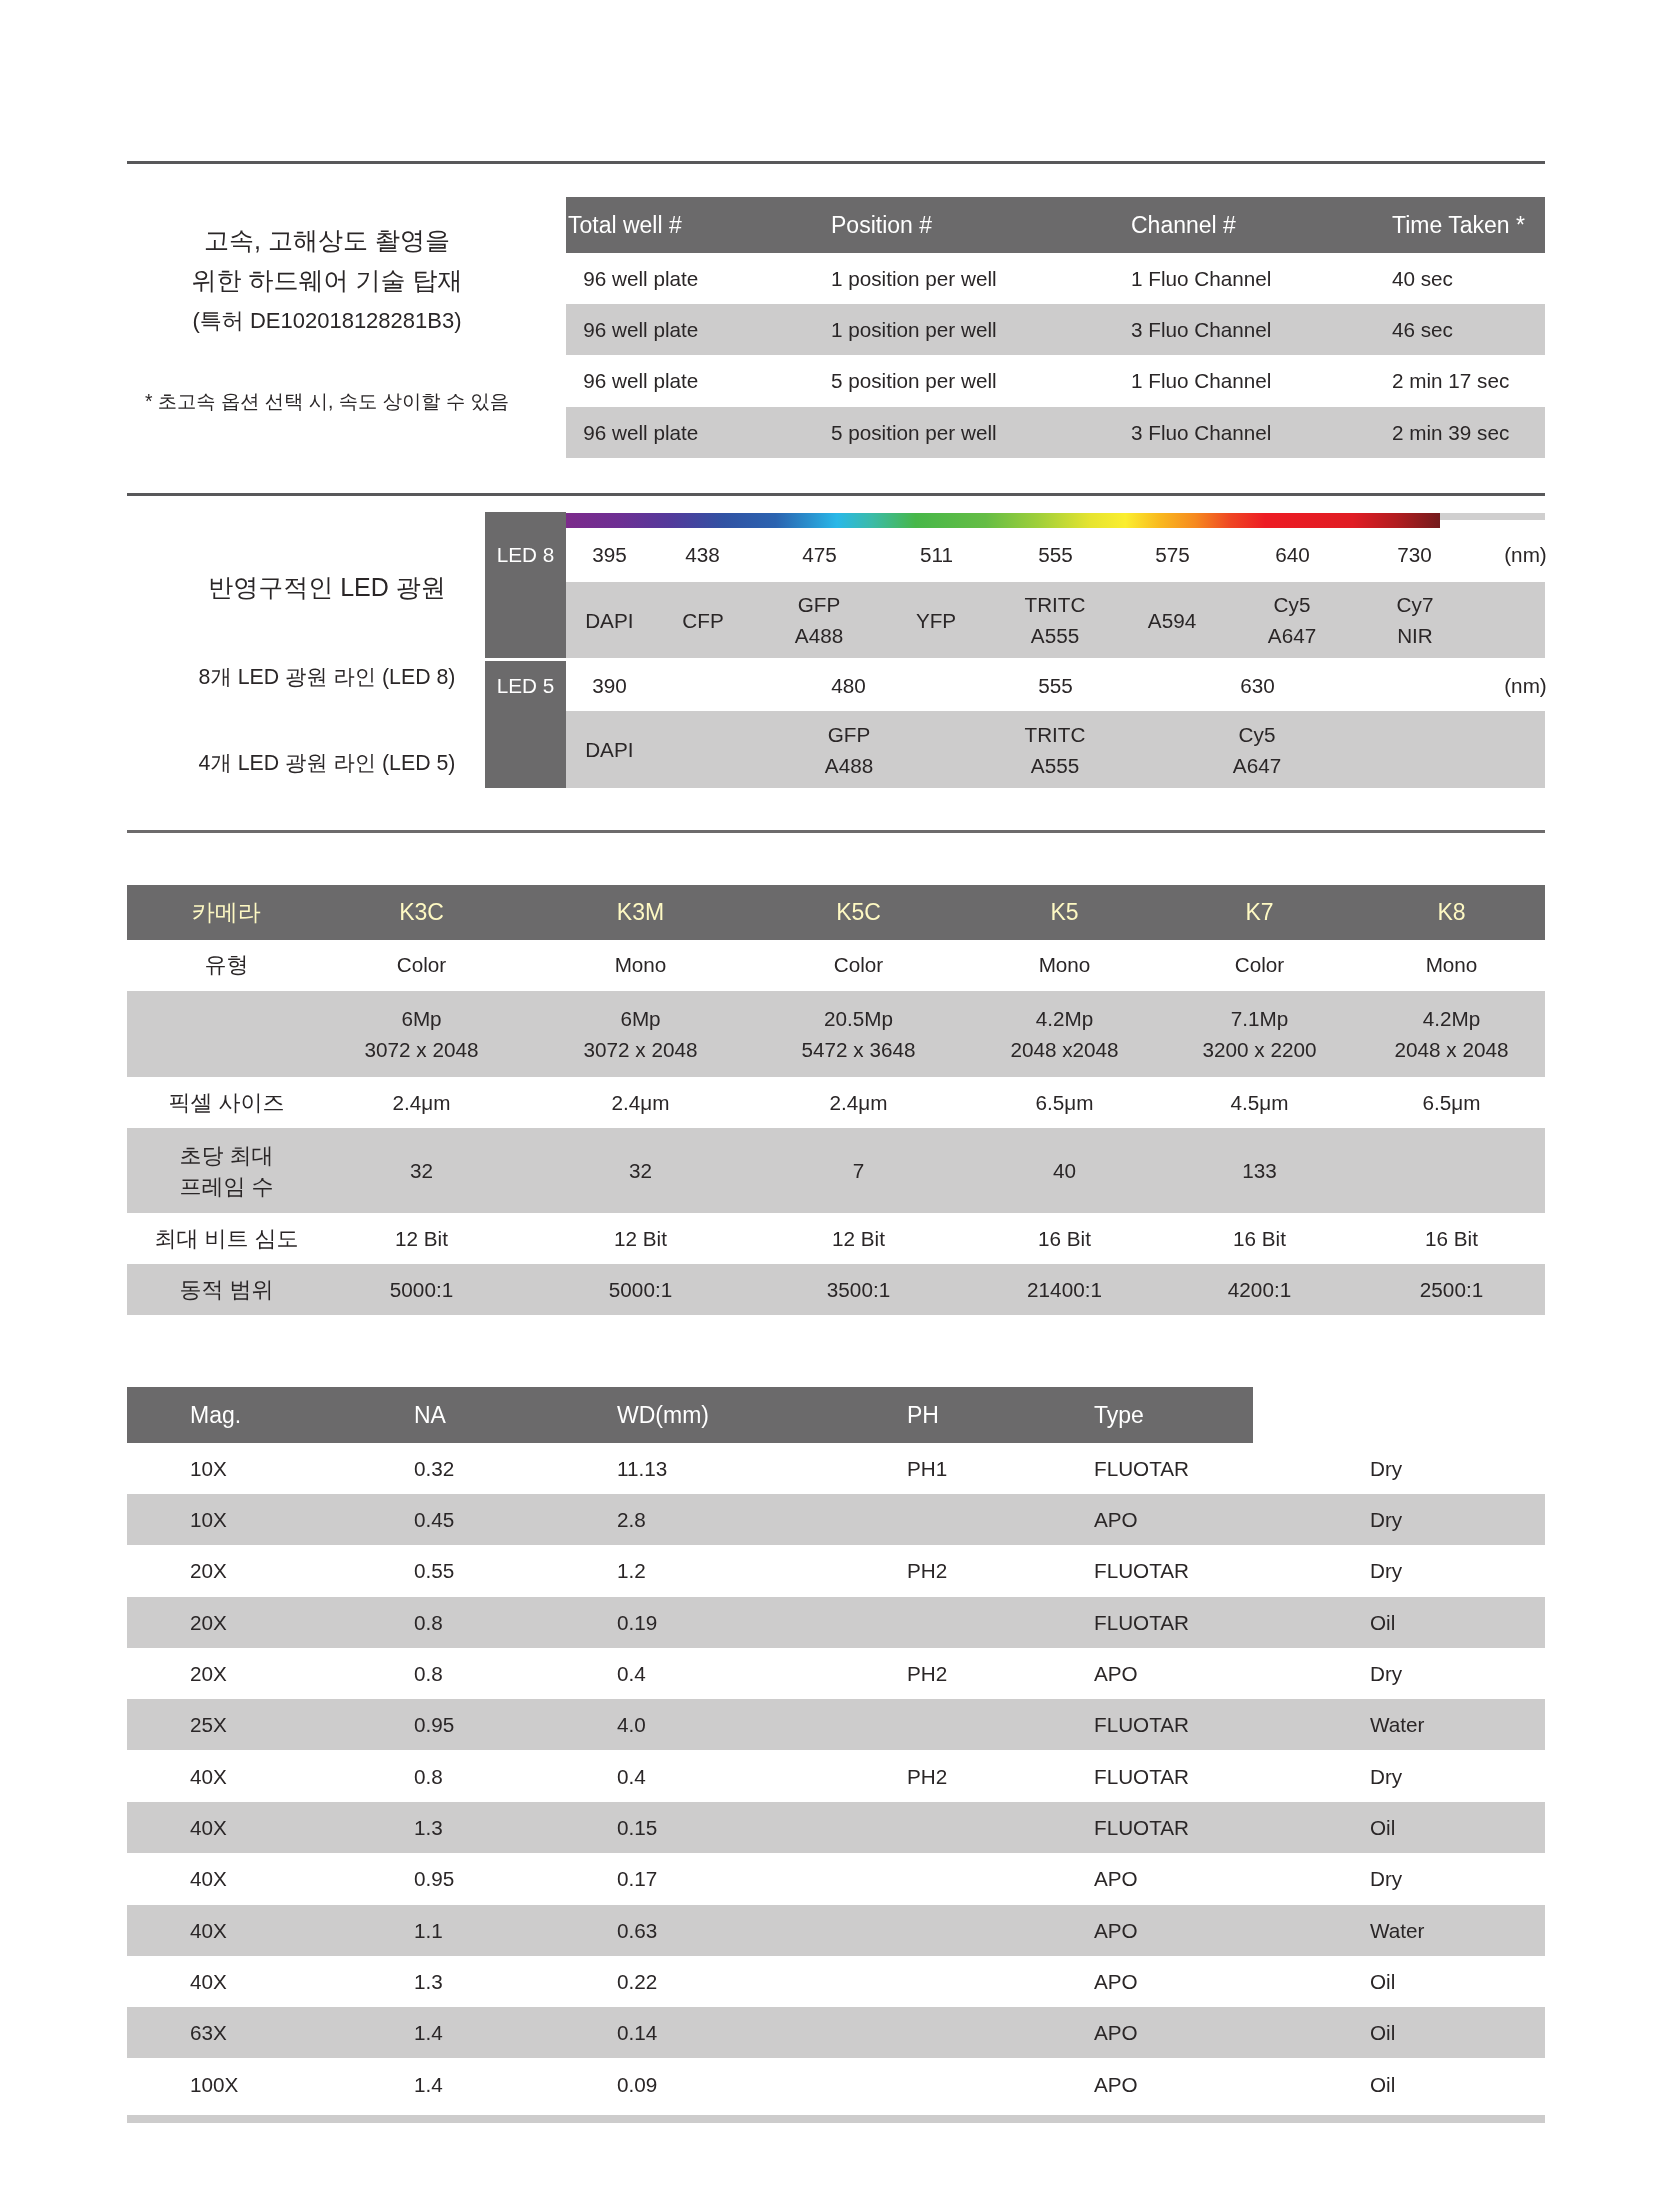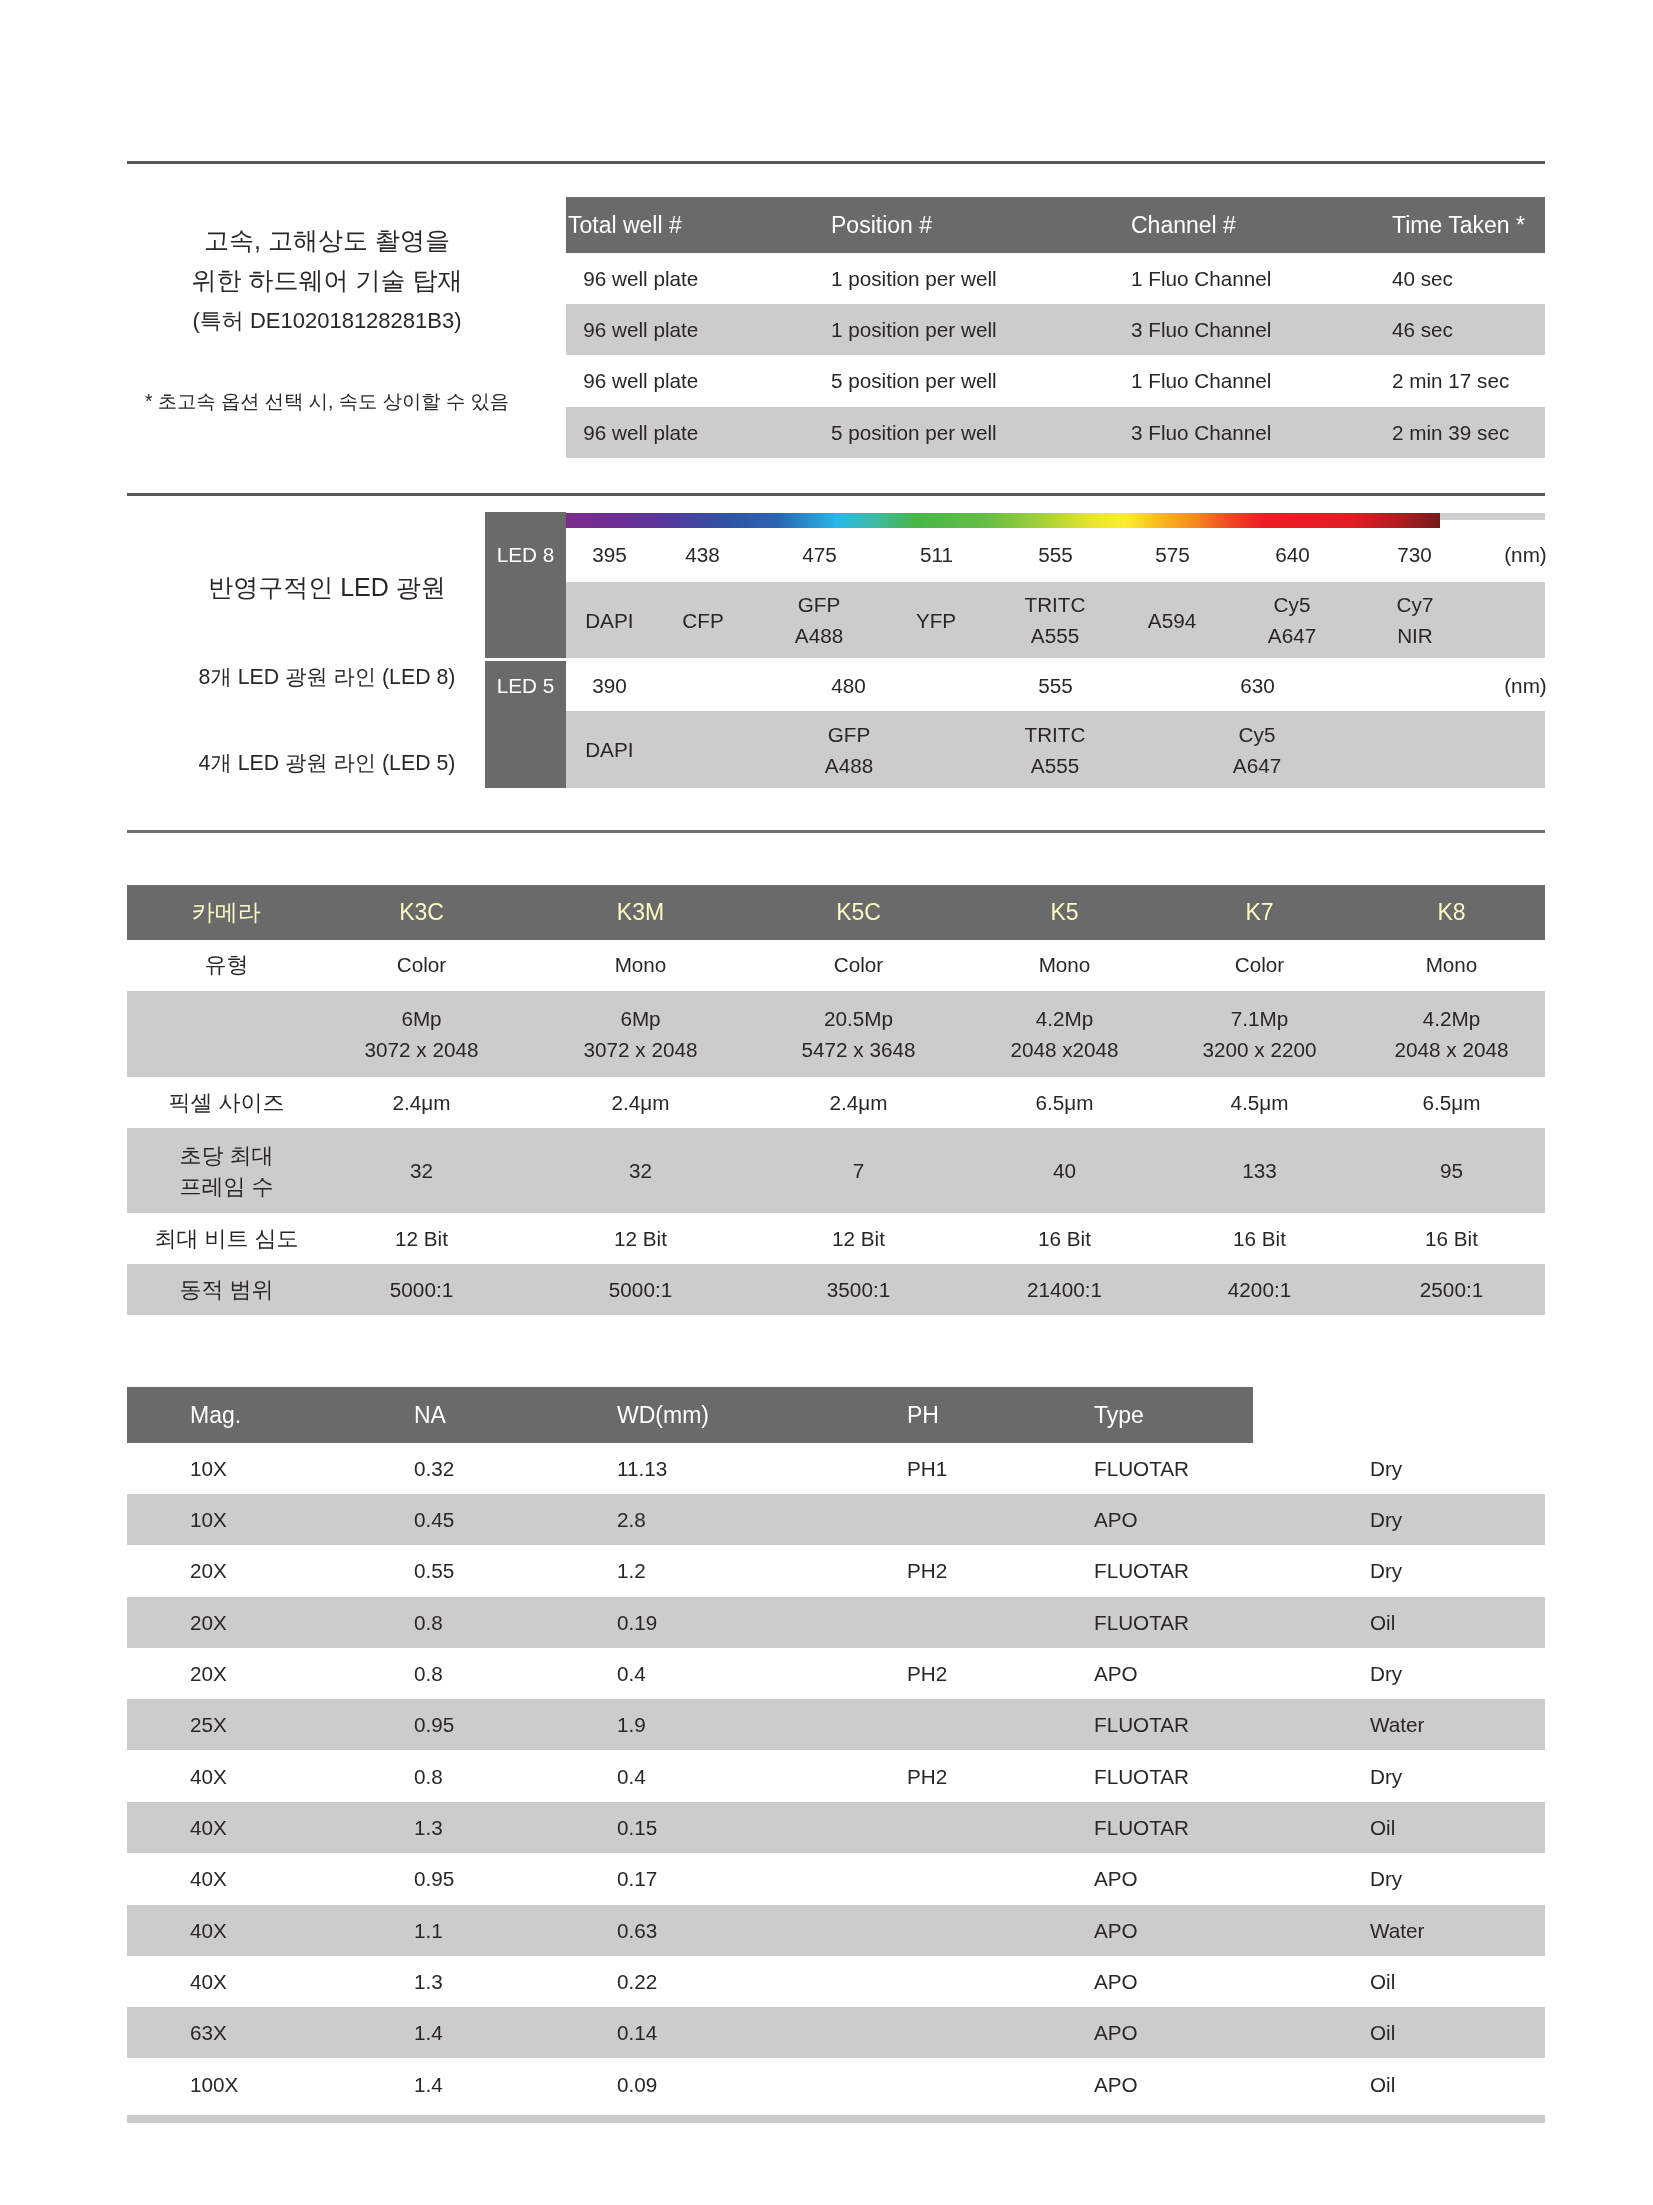--- a/index.html
+++ b/index.html
@@ -268,23 +268,20 @@
         </div>
         <div class="cell centered two-line cam-val" style="left: 625px; width: 213px;">
           <div>7</div>
         </div>
         <div class="cell centered two-line cam-val" style="left: 831px; width: 213px;">
           <div>40</div>
         </div>
         <div class="cell centered two-line cam-val" style="left: 1026px; width: 213px;">
           <div>133</div>
         </div>
-        <div class="cell centered two-line cam-val" style="left: 1218px; width: 213px;">
-          <div>95</div>
-        </div>
       </div>
       <div class="band" style="left: 127px; top: 1213px; width: 1418px; height: 51px;">
         <div class="cell centered two-line cam-label" style="left: -14px; width: 227px;">
           <div>최대 비트 심도</div>
         </div>
         <div class="cell centered two-line cam-val" style="left: 188px; width: 213px;">
           <div>12 Bit</div>
         </div>
         <div class="cell centered two-line cam-val" style="left: 407px; width: 213px;">
           <div>12 Bit</div>
@@ -372,21 +369,21 @@
         <div class="cell obj-cell" style="left: 63px;">20X</div>
         <div class="cell obj-cell" style="left: 287px;">0.8</div>
         <div class="cell obj-cell" style="left: 490px;">0.4</div>
         <div class="cell obj-cell" style="left: 780px;">PH2</div>
         <div class="cell obj-cell" style="left: 967px;">APO</div>
         <div class="cell obj-cell" style="left: 1243px;">Dry</div>
       </div>
       <div class="band gray" style="left: 127px; top: 1699px; width: 1418px; height: 51px;">
         <div class="cell obj-cell" style="left: 63px;">25X</div>
         <div class="cell obj-cell" style="left: 287px;">0.95</div>
-        <div class="cell obj-cell" style="left: 490px;">1.9</div>
+        <div class="cell obj-cell" style="left: 490px;">4.0</div>
         <div class="cell obj-cell" style="left: 780px;"></div>
         <div class="cell obj-cell" style="left: 967px;">FLUOTAR</div>
         <div class="cell obj-cell" style="left: 1243px;">Water</div>
       </div>
       <div class="band" style="left: 127px; top: 1751px; width: 1418px; height: 51px;">
         <div class="cell obj-cell" style="left: 63px;">40X</div>
         <div class="cell obj-cell" style="left: 287px;">0.8</div>
         <div class="cell obj-cell" style="left: 490px;">0.4</div>
         <div class="cell obj-cell" style="left: 780px;">PH2</div>
         <div class="cell obj-cell" style="left: 967px;">FLUOTAR</div>

